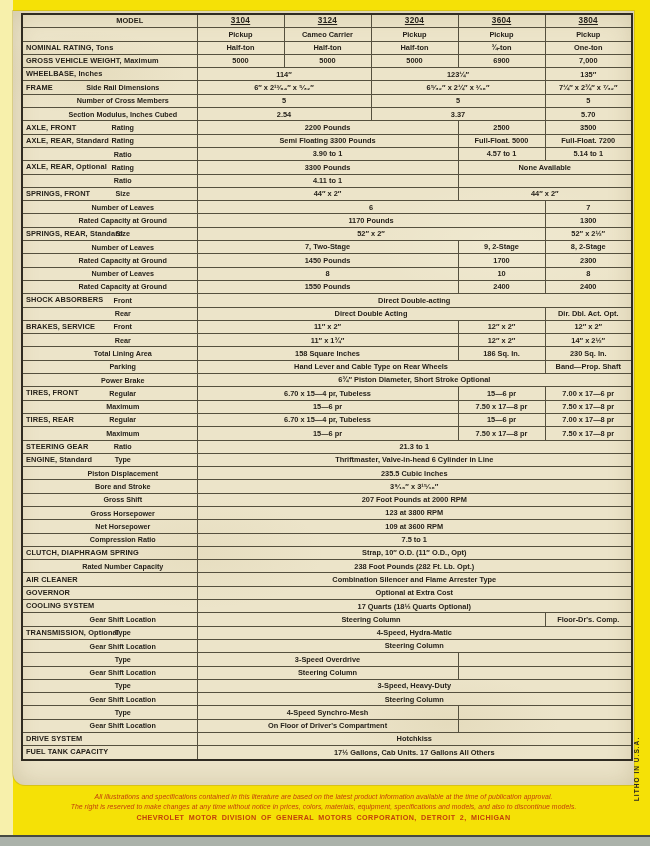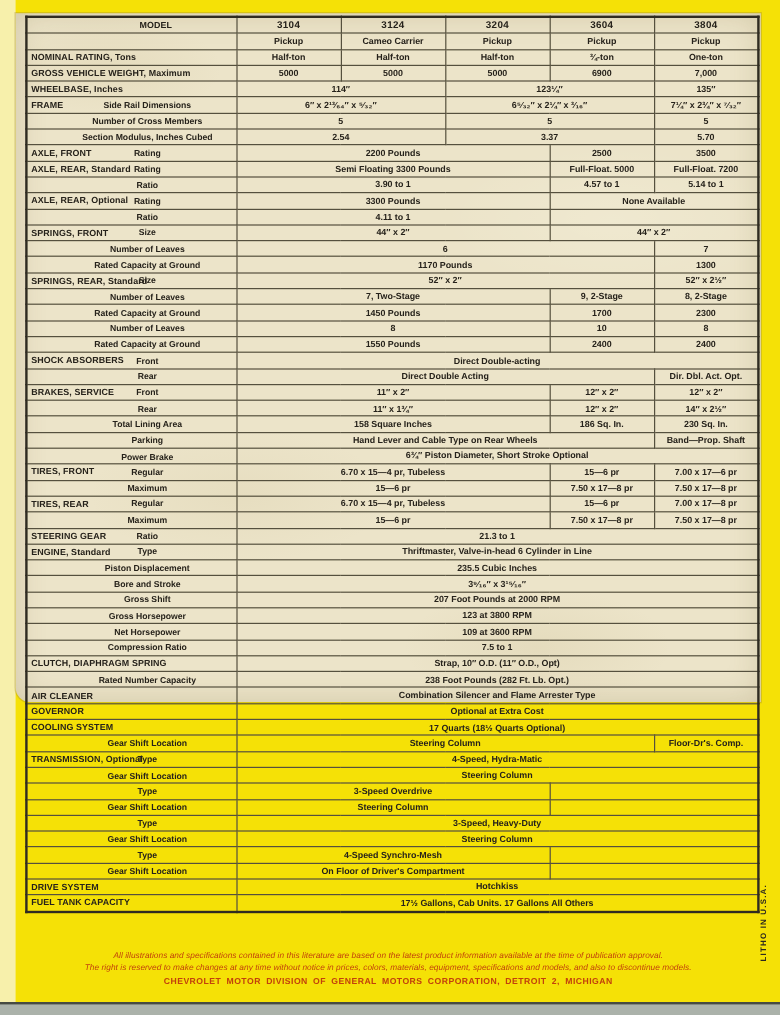--- a/index.html
+++ b/index.html
@@ -12,21 +12,21 @@
   }
   .left-strip{
     position:absolute;left:0;top:0;width:13px;height:846px;
     background:#f7f0ab;
   }
   .bottom-band{
     position:absolute;left:0;bottom:0;width:650px;height:9px;
     background:#abb2aa;border-top:2px solid #464a42;
   }
   .paper{
-    position:absolute;left:13px;top:11px;width:621px;height:574px;
+    position:absolute;left:13px;top:11px;width:621px;height:774px;
     background:#ece4c9;
     border-bottom-left-radius:12px;
     box-shadow:0 0 0 1px rgba(150,125,55,.30), inset 0 0 26px rgba(115,95,40,.22);
   }
   
   .paper:before{
     content:"";position:absolute;inset:0;pointer-events:none;
     background:
       radial-gradient(140px 60px at 12% 8%, rgba(170,150,90,.10), transparent 70%),
       radial-gradient(200px 90px at 80% 30%, rgba(255,255,240,.18), transparent 70%),
@@ -52,21 +52,21 @@
   td.lbl{position:relative;text-align:left;}
   td.lbl .cat{
     position:absolute;left:3px;top:50%;transform:translateY(-50%);
     font-size:7.4px;font-weight:bold;letter-spacing:.1px;white-space:nowrap;
   }
   td.lbl .sub{
     display:block;padding-left:26px;text-align:center;
     font-size:7.2px;font-weight:bold;white-space:nowrap;
   }
   td.lbl.mc .cat{position:static;transform:none;display:block;text-align:center;padding-left:40px;}
-  td.dat.mh{font-size:8.2px;letter-spacing:.3px;}
+  td.dat.mh{font-size:8.2px;letter-spacing:.3px;text-decoration:underline;}
   .footnote{
     position:absolute;left:6px;right:6px;top:781px;
     text-align:center;color:#c2410c;
   }
   .footnote .fine{
     font-style:italic;font-size:6.9px;line-height:9.6px;letter-spacing:.05px;
   }
   .footnote .division{
     margin-top:1.5px;font-size:7.2px;font-weight:bold;letter-spacing:.4px;word-spacing:2px;
   }

